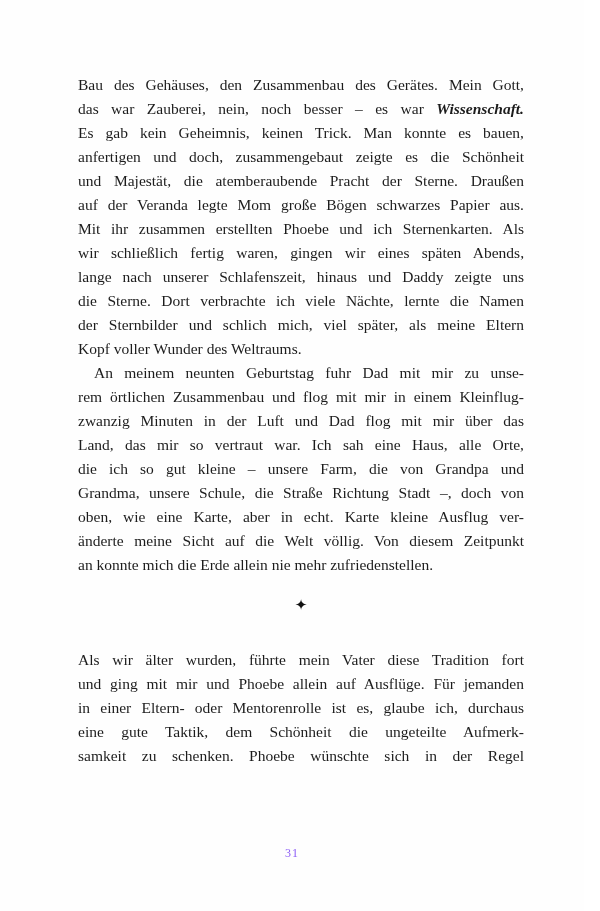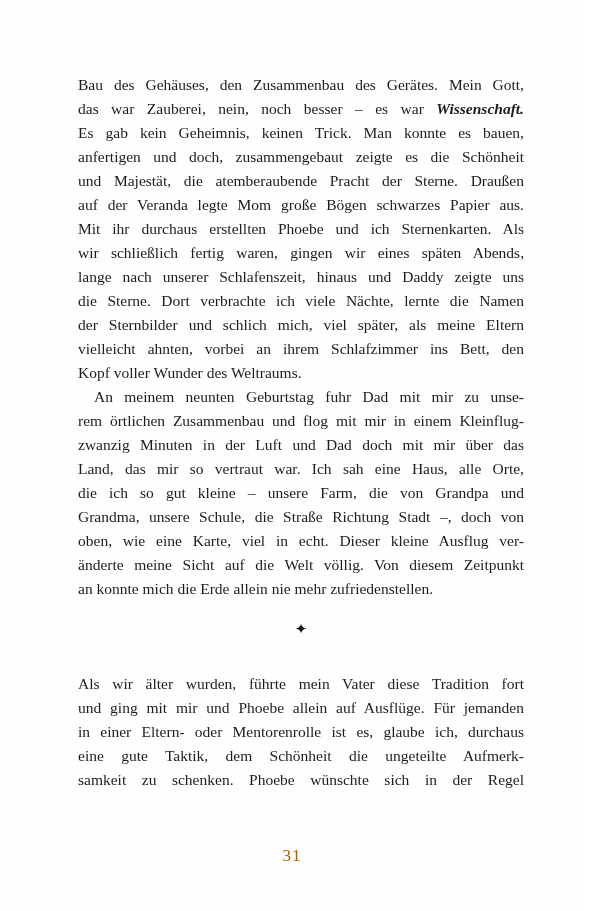--- a/index.html
+++ b/index.html
@@ -53,50 +53,49 @@
     font-family: "DejaVu Sans", sans-serif;
     font-size: 15px;
     color: #111111;
   }
   .page-number {
     position: absolute;
     left: 0;
     right: 0;
     top: 846px;
     text-align: center;
-    font-size: 17px;
+    font-size: 12px;
     letter-spacing: 1px;
-    color: #a16207;
+    color: #8b5cf6;
   }
 </style>
 </head>
 <body>
 
 <div class="page">
   <div class="text-block">
       <div class="line"><span>Bau des Gehäuses, den Zusammenbau des Gerätes. Mein Gott,</span></div>
       <div class="line"><span>das war Zauberei, nein, noch besser – es war </span><em>Wissenschaft.</em></div>
       <div class="line"><span>Es gab kein Geheimnis, keinen Trick. Man konnte es bauen,</span></div>
       <div class="line"><span>anfertigen und doch, zusammengebaut zeigte es die Schönheit</span></div>
       <div class="line"><span>und Majestät, die atemberaubende Pracht der Sterne. Draußen</span></div>
       <div class="line"><span>auf der Veranda legte Mom große Bögen schwarzes Papier aus.</span></div>
-      <div class="line"><span>Mit ihr durchaus erstellten Phoebe und ich Sternenkarten. Als</span></div>
+      <div class="line"><span>Mit ihr zusammen erstellten Phoebe und ich Sternenkarten. Als</span></div>
       <div class="line"><span>wir schließlich fertig waren, gingen wir eines späten Abends,</span></div>
       <div class="line"><span>lange nach unserer Schlafenszeit, hinaus und Daddy zeigte uns</span></div>
       <div class="line"><span>die Sterne. Dort verbrachte ich viele Nächte, lernte die Namen</span></div>
       <div class="line"><span>der Sternbilder und schlich mich, viel später, als meine Eltern</span></div>
-      <div class="line"><span>vielleicht ahnten, vorbei an ihrem Schlafzimmer ins Bett, den</span></div>
       <div class="line last"><span>Kopf voller Wunder des Weltraums.</span></div>
       <div class="line indent"><span>An meinem neunten Geburtstag fuhr Dad mit mir zu unse-</span></div>
       <div class="line"><span>rem örtlichen Zusammenbau und flog mit mir in einem Kleinflug-</span></div>
-      <div class="line"><span>zwanzig Minuten in der Luft und Dad doch mit mir über das</span></div>
+      <div class="line"><span>zwanzig Minuten in der Luft und Dad flog mit mir über das</span></div>
       <div class="line"><span>Land, das mir so vertraut war. Ich sah eine Haus, alle Orte,</span></div>
       <div class="line"><span>die ich so gut kleine – unsere Farm, die von Grandpa und</span></div>
       <div class="line"><span>Grandma, unsere Schule, die Straße Richtung Stadt –, doch von</span></div>
-      <div class="line"><span>oben, wie eine Karte, viel in echt. Dieser kleine Ausflug ver-</span></div>
+      <div class="line"><span>oben, wie eine Karte, aber in echt. Karte kleine Ausflug ver-</span></div>
       <div class="line"><span>änderte meine Sicht auf die Welt völlig. Von diesem Zeitpunkt</span></div>
       <div class="line last"><span>an konnte mich die Erde allein nie mehr zufriedenstellen.</span></div>
       <div class="divider">✦</div>
       <div class="line"><span>Als wir älter wurden, führte mein Vater diese Tradition fort</span></div>
       <div class="line"><span>und ging mit mir und Phoebe allein auf Ausflüge. Für jemanden</span></div>
       <div class="line"><span>in einer Eltern- oder Mentorenrolle ist es, glaube ich, durchaus</span></div>
       <div class="line"><span>eine gute Taktik, dem Schönheit die ungeteilte Aufmerk-</span></div>
       <div class="line"><span>samkeit zu schenken. Phoebe wünschte sich in der Regel</span></div>
     </div>
   <div class="page-number">31</div>

